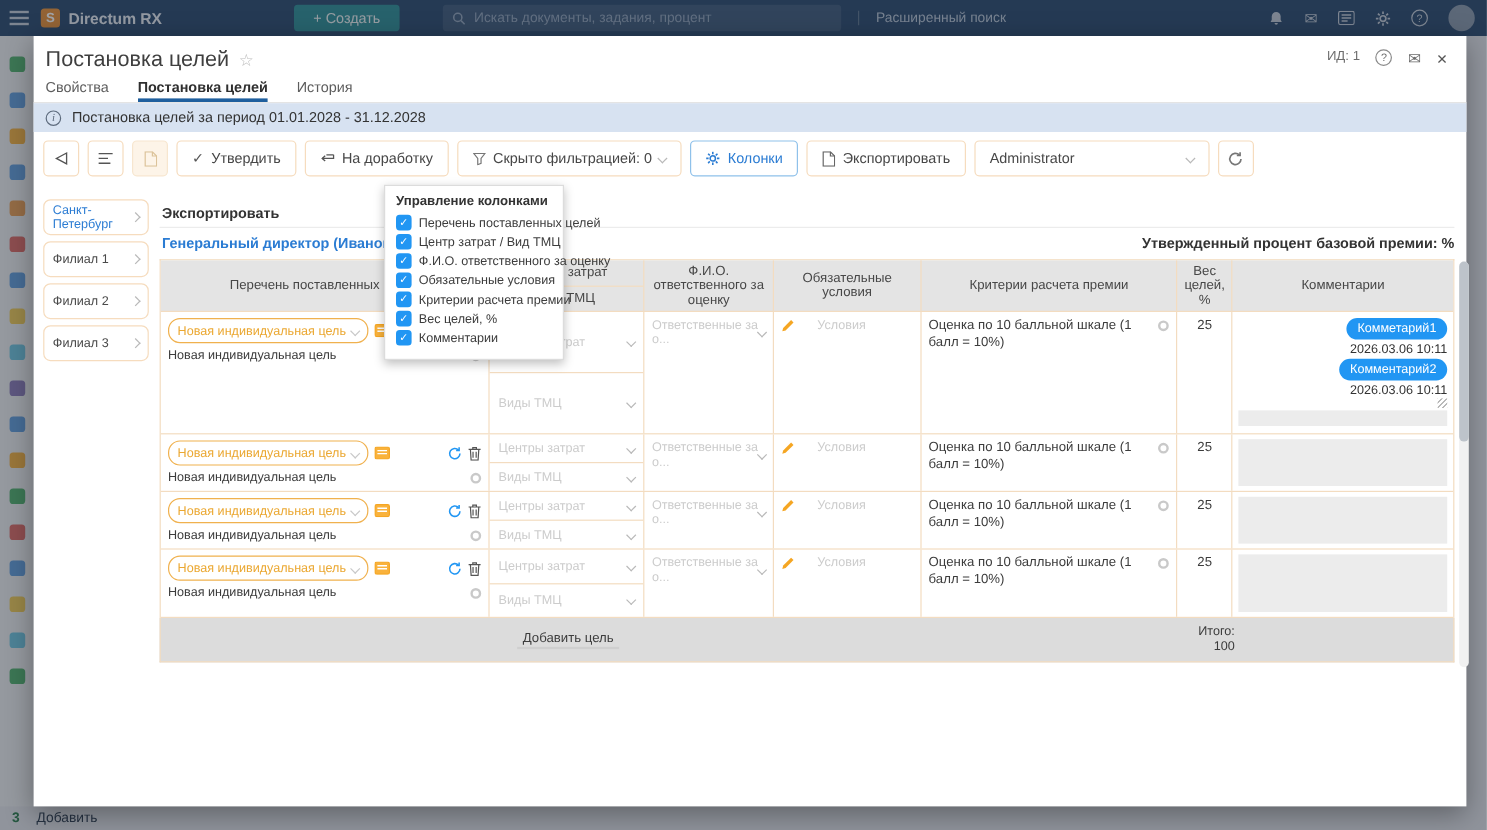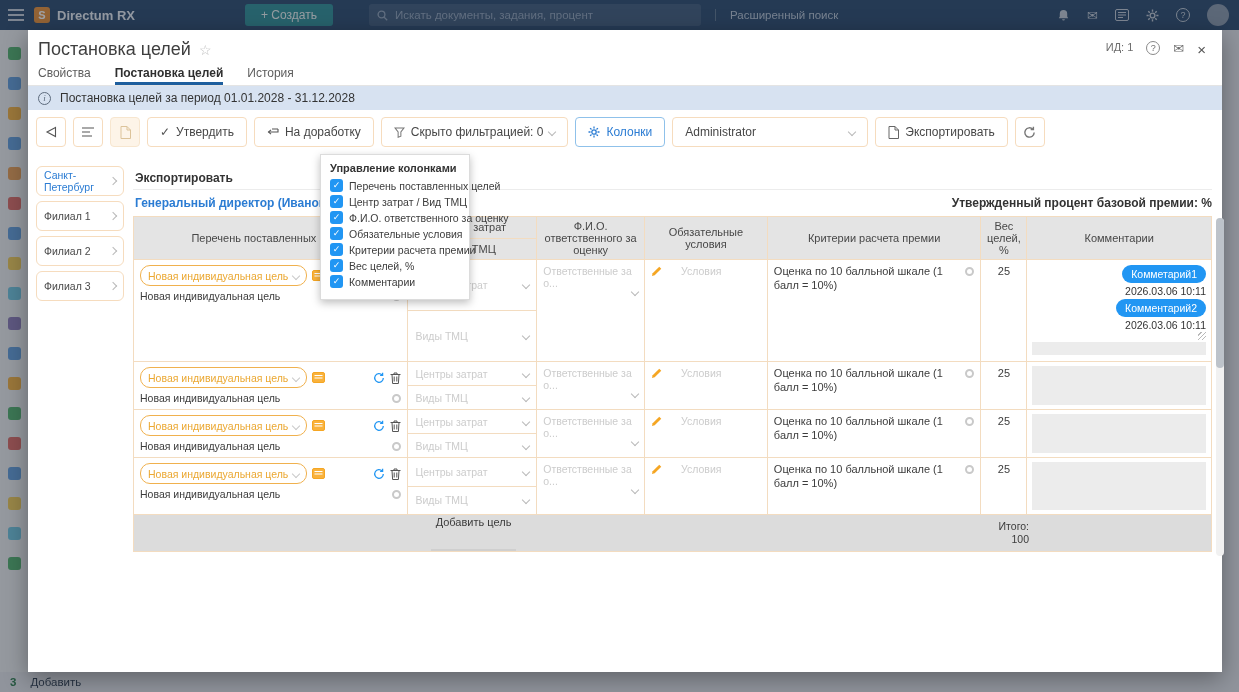--- a/index.html
+++ b/index.html
@@ -127,41 +127,41 @@
     align-items:center; gap:5px; padding:0 7px; color:#eba832; font-size:10.5px; white-space:nowrap; }
   .goal-pill .chev { border-color:#c9c9c9; }
   .gspacer { flex:1; }
   .goal-line2 { display:flex; align-items:center; font-size:10.5px; color:#3c3c3c; }
   .donut { width:9px; height:9px; border:2px solid #c9c9c9; border-radius:50%; margin-left:auto; flex:none; }
 
   .cost-cell { padding:0; display:flex; flex-direction:column; }
   .sub-sel { flex:1; display:flex; align-items:center; padding:0 7px; color:#ccc; font-size:10.5px; }
   .sub-sel:first-child { border-bottom:1px solid #f3dcc0; }
   .sub-sel .chev { margin-left:auto; }
-  .sel-line { display:flex; align-items:center; color:#ccc; font-size:10.5px;flex-direction:column; }
+  .sel-line { display:flex; align-items:center; color:#ccc; font-size:10.5px; }
   .sel-line .chev { margin-left:auto; }
   .cond-line { display:flex; align-items:center; gap:19px; color:#ccc; font-size:10.5px; }
   .crit-cell { display:flex; align-items:flex-start; gap:4px; }
   .crit-text { flex:1; line-height:1.25; }
   .crit-cell .donut { margin-top:2px; }
   .w-cell { text-align:center; }
 
   .cmt-cell { display:flex; flex-direction:column; align-items:flex-end; padding:3px 5px; }
   .cmt-pill { background:#2196f3; color:#fff; font-size:10.5px; border-radius:9px;
     height:18px; display:flex; align-items:center; padding:0 9px; margin-top:2px; }
   .cmt-time { font-size:10.5px; color:#333; margin-top:2px; }
   .resize-h { width:8px; height:8px; margin-top:1px;
     background:repeating-linear-gradient(135deg,transparent,transparent 2px,#b9b9b9 2px,#b9b9b9 3px); }
   .cmt-strip { align-self:stretch; height:13px; background:#ececec; margin-top:2px; }
   .cmt-fill { align-self:stretch; flex:1; background:#ececec; margin:1px 0; }
 
   .tfoot { position:relative; height:37px; background:#dcdcdc; border:1px solid #f3dcc0; border-top:none;
     font-size:11px; color:#3c3c3c; }
   .add-goal { position:absolute; left:275px; width:129px; top:0; bottom:0;
-    display:flex; justify-content:center; }
+    display:flex; align-items:center; justify-content:center; }
   .add-goal span { border-bottom:2px solid #cfcfcf; padding:1px 5px; }
   .totals { position:absolute; left:849px; width:46px; top:0; bottom:0; display:flex;
     flex-direction:column; align-items:flex-end; justify-content:center; font-size:10.5px; line-height:1.2; }
 
   .vscroll { position:absolute; right:0; top:52px; width:8px; height:338px; background:#f1f1f1; border-radius:4px; }
   .vthumb { width:8px; height:150px; background:#bdc3ca; border-radius:4px; }
 
   svg { flex:none; display:block; }
 </style>
 </head>
@@ -292,30 +292,30 @@
     </div>
     <div class="tb active-blue">
       <svg width="12" height="12" viewBox="0 0 12 12">
           <g stroke="#2b7cd3" stroke-width="1.3" fill="none">
             <circle cx="6" cy="6" r="2.2"></circle>
             <path d="M6 .5v2M6 9.5v2M.5 6h2M9.5 6h2M2.1 2.1l1.4 1.4M8.5 8.5l1.4 1.4M9.9 2.1 8.5 3.5M3.5 8.5 2.1 9.9"></path>
           </g>
         </svg>
       <span>Колонки</span>
     </div>
-    <div class="tb tb-select">
-      <span>Administrator</span>
-      <span class="chev"></span>
-    </div>
     <div class="tb">
       <svg width="11" height="13" viewBox="0 0 11 13">
           <path d="M1 .5h6L10.5 4v8.5H1z" fill="none" stroke="#666" stroke-width="1"></path>
           <path d="M7 .5V4h3.5" fill="none" stroke="#666" stroke-width="1"></path>
         </svg>
       <span>Экспортировать</span>
+    </div>
+    <div class="tb tb-select">
+      <span>Administrator</span>
+      <span class="chev"></span>
     </div>
     <div class="tb ico-only">
       <svg width="13" height="13" viewBox="0 0 12 12">
           <path d="M10.3 6a4.3 4.3 0 1 1-1.2-3" fill="none" stroke="#777" stroke-width="1.3"></path>
           <path d="M9.6.8v2.5H7.1" fill="none" stroke="#777" stroke-width="1.3"></path>
         </svg>
     </div>
   </div>
 
   <div class="col-menu">

